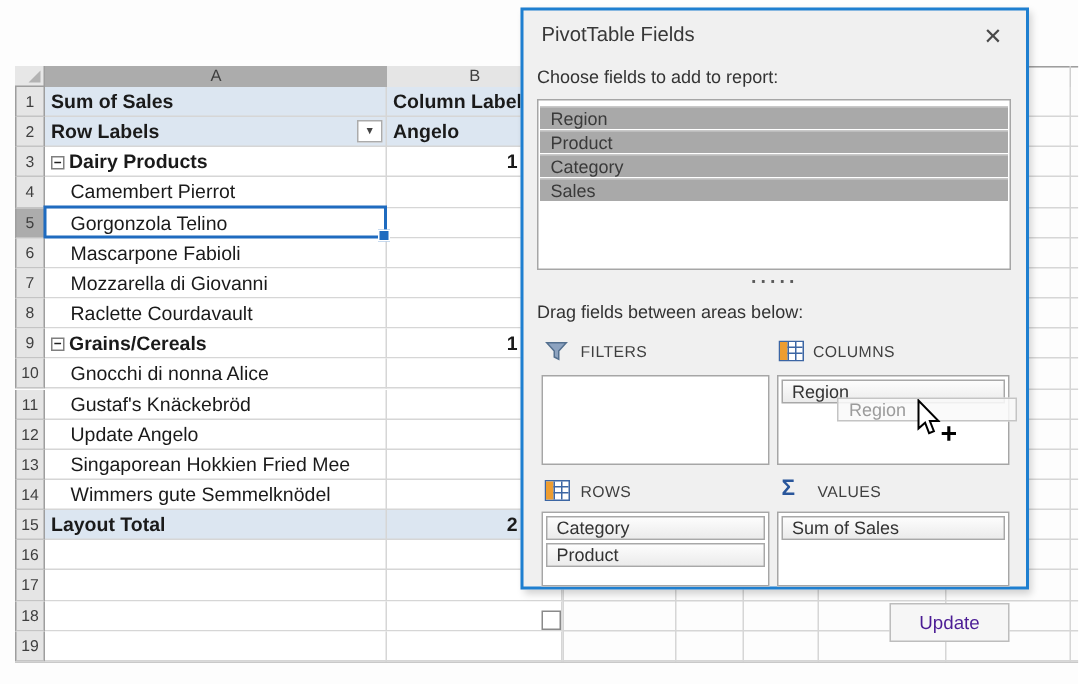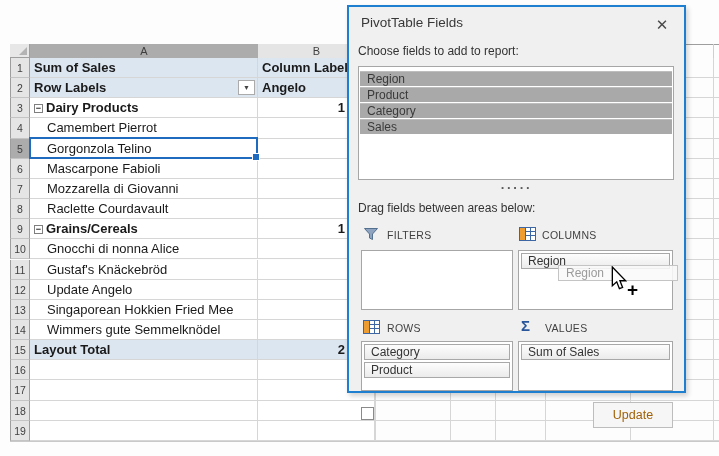--- a/index.html
+++ b/index.html
@@ -59,21 +59,21 @@
         border:1px solid #A8A8A8;box-sizing:border-box;padding-left:6px;font-size:12px;color:#333;}
   #ghost{position:absolute;left:209px;top:258px;width:120px;height:16px;box-sizing:border-box;
          background:rgba(249,249,249,0.87);border:1px solid #C4C4C4;line-height:14px;
          padding-left:7px;font-size:12px;color:#9B9B9B;z-index:12;}
   #pluschar{position:absolute;left:278px;top:272px;font-size:19px;font-weight:bold;color:#000;z-index:13;}
   #cursor{position:absolute;left:262px;top:259px;z-index:14;}
   #sigma{position:absolute;font-size:15px;font-weight:bold;color:#29569B;line-height:15px;}
   #defercb{position:absolute;left:12px;top:400px;width:13px;height:13px;background:#fff;
            border:1px solid #8A8A8A;box-sizing:border-box;}
   #updatebtn{position:absolute;left:244px;top:395px;width:80px;height:26px;box-sizing:border-box;
-             background:#F6F6F6;border:1px solid #BDBDBD;color:#a16207;font-size:12.5px;
+             background:#F6F6F6;border:1px solid #BDBDBD;color:#4c1d95;font-size:12.5px;
              text-align:center;line-height:24px;}
 </style>
 </head>
 <body>
 
 <div id="stage">
 
   <div id="sheet">
     <div class="corner">
       <div class="tri"></div>

